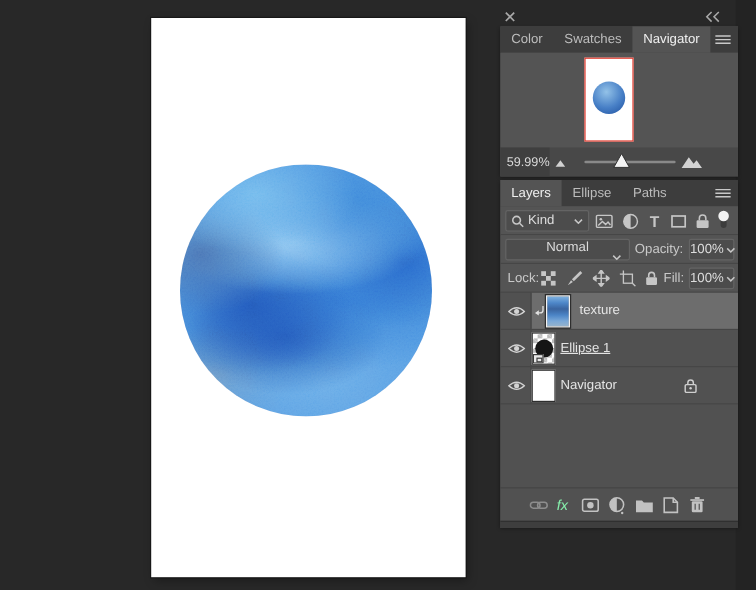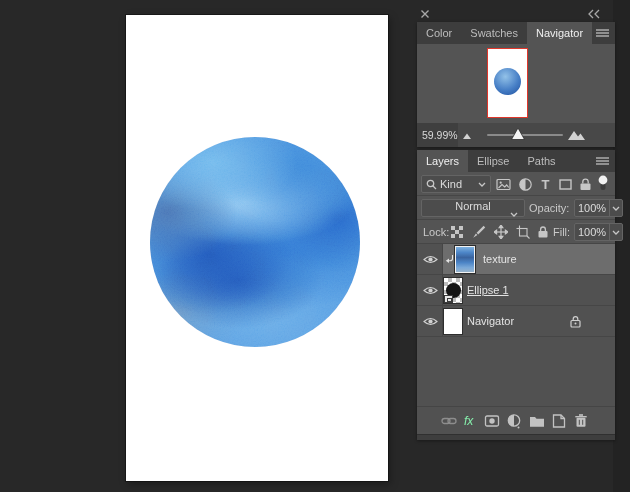--- a/index.html
+++ b/index.html
@@ -25,21 +25,21 @@
       radial-gradient(95px 60px at 15% 84%, rgba(125,145,170,.85), rgba(125,145,170,0) 70%),
       #5b93d8; }
   .artwork svg.noise { position:absolute; inset:0; width:100%; height:100%; opacity:.5; mix-blend-mode:overlay; }
 
   
   .panel-col { position:absolute; left:417px; top:0; width:198px; height:492px; }
   .win-close { position:absolute; left:2px; top:8px; width:12px; height:12px; color:#a8a8a8; }
   .win-collapse { position:absolute; right:14px; top:9px; width:14px; height:10px; color:#a8a8a8; }
 
   .panel { position:absolute; left:0; width:198px; background:#545454; box-shadow:0 1px 3px rgba(0,0,0,.4); }
-  .panel-top { top:22px; height:125px; }
+  .panel-top { top:22px; height:125px;text-align:right; }
   .panel-bot { top:150px; height:290px; }
 
   .tabbar { position:absolute; left:0; top:0; width:100%; height:22px; background:#3d3d3d; display:flex; align-items:stretch; }
   .tab { padding:0 9px; line-height:22px; font-size:11px; color:#bdbdbd; cursor:default; white-space:nowrap; }
   .tab.active { background:#545454; color:#f0f0f0; }
   .panel-menu { position:absolute; right:6px; top:7px; width:13px; height:9px; color:#c9c9c9; }
 
   
   .nav-body { position:absolute; top:22px; left:0; width:100%; height:79px; background:#545454; }
   .nav-proxy { position:absolute; left:70px; top:4px; width:41px; height:70px; background:#fff; border:1px solid #e0372b; }
@@ -55,21 +55,21 @@
 
   
   .ctl-row { position:absolute; left:0; width:100%; height:24px; border-bottom:1px solid #464646; background:#545454; }
   .row-filter { top:22px; } .row-blend { top:46px; } .row-lock { top:70px; }
   .dropdown { position:absolute; top:3px; height:18px; background:#4c4c4c; border:1px solid #646464; border-radius:2px;
       display:flex; align-items:center; color:#dcdcdc; font-size:11px; }
   .dd-kind { left:4px; width:70px; padding:0 4px; }
   .dd-blend { left:4px; width:104px; padding:0 6px;flex-direction:column; }
   .dd-chevron { margin-left:auto; width:8px; height:5px; color:#c6c6c6; flex:none; }
   .lbl { position:absolute; font-size:11px; color:#c9c9c9; line-height:24px; }
-  .valbox { position:absolute; top:3px; left:157px; width:49px; height:18px; background:#4c4c4c; border:1px solid #646464;
+  .valbox { position:absolute; top:3px; left:157px; width:38px; height:18px; background:#4c4c4c; border:1px solid #646464;
       border-radius:2px; display:flex; align-items:center; font-size:11px; color:#dcdcdc; }
   .valbox .v { flex:1; text-align:center; }
   .valbox .sep { width:1px; height:100%; background:#646464; }
   .valbox .dd-chevron { margin:0 2px; }
   .ficon { position:absolute; top:5px; width:15px; height:15px; color:#c6c6c6; }
   .licon { position:absolute; top:5px; width:14px; height:14px; color:#c6c6c6; }
 
   
   .layers-list { position:absolute; top:94px; left:0; width:100%; height:162px; background:#515151; }
   .layer-row { position:absolute; left:0; width:100%; height:31px; border-bottom:1px solid #464646; }

